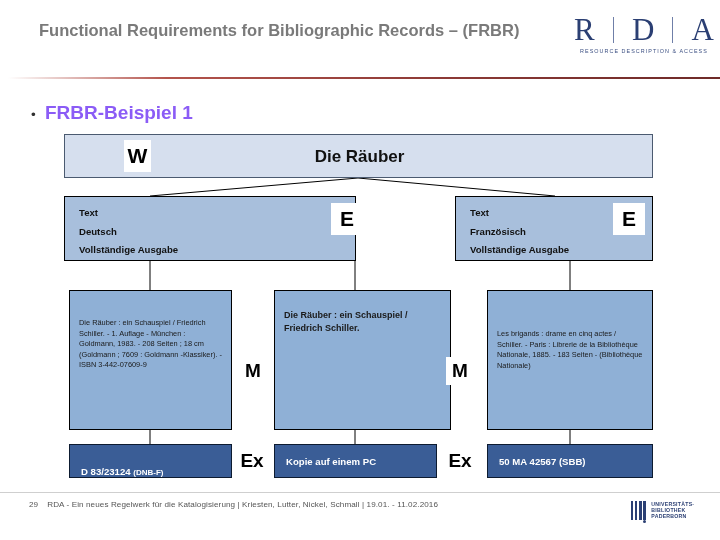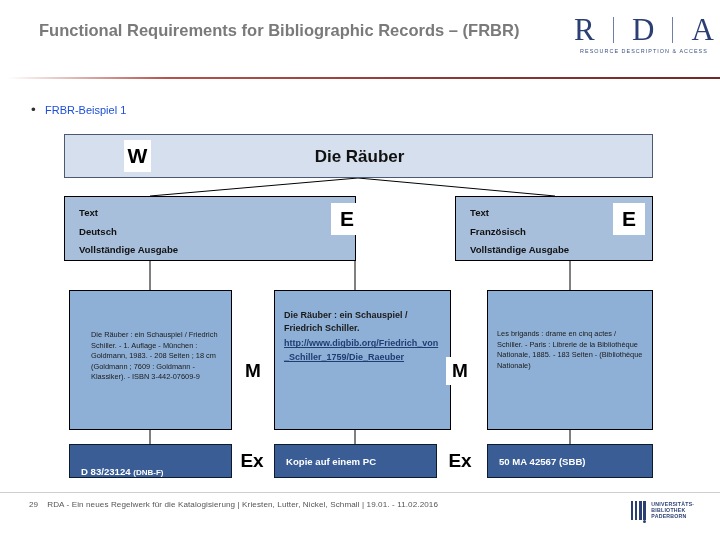--- a/index.html
+++ b/index.html
@@ -44,21 +44,21 @@
     position:absolute;left:0;top:77px;width:720px;height:2px;
     background:linear-gradient(to right,#ffffff 0%,#b4544c 22%,#8d3a36 60%,#6d2a28 100%);
   }
 
   
   #bullet-row{
     position:absolute;left:31px;top:102px;
     font-size:13.5px;color:#303030;
   }
   #bullet-row .dot{display:inline-block;width:14px;color:#303030;}
-  #bullet-row .txt{font-size:11px;color:#1d4ed8;}
+  #bullet-row .txt{font-size:19px;color:#8b5cf6;font-weight:bold;}
 
   
   #diagram{position:absolute;left:0;top:0;width:720px;height:540px;}
   #connectors{position:absolute;left:0;top:0;width:720px;height:540px;}
 
   .node{
     position:absolute;box-sizing:border-box;
     border:1px solid #000000;
   }
   .work-box{
@@ -90,21 +90,21 @@
   .man-box{
     top:290px;background:#8fb0d6;border:1.8px solid #000;
   }
   .man-1{left:69px;width:163px;height:140px;}
   .man-2{left:274px;width:177px;height:140px;}
   .man-3{left:487px;width:166px;height:140px;}
   .man-text{
     position:absolute;left:9px;right:8px;
     font-size:7.4px;color:#1a1a1a;line-height:10.6px;
   }
-  .man-1 .man-text{top:39px;margin-left:12px;}
+  .man-1 .man-text{top:27px;}
   .man-2 .man-text{top:18px;font-size:9px;font-weight:bold;line-height:13.2px;}
   .man-3 .man-text{top:38px;}
   .man-link{
     display:block;margin-top:2px;
     color:#1f3d73;text-decoration:underline;font-weight:bold;
     font-size:9px;line-height:13.2px;word-break:break-all;
   }
   .tag-m-1{left:239px;top:357px;width:28px;height:28px;font-size:19px;}
   .tag-m-2{left:446px;top:357px;width:28px;height:28px;font-size:19px;}
 
@@ -206,21 +206,20 @@
   <div class="tag tag-e-right">E</div>
 
   <div class="node man-box man-1">
     <div class="man-text">Die Räuber : ein Schauspiel / Friedrich Schiller. - 1. Auflage - München : Goldmann, 1983. - 208 Seiten ; 18 cm (Goldmann ; 7609 : Goldmann -Klassiker). - ISBN 3-442-07609-9</div>
   </div>
   <div class="tag tag-m-1">M</div>
 
   <div class="node man-box man-2">
     <div class="man-text">
       <span>Die Räuber : ein Schauspiel / Friedrich Schiller.</span>
-      <a class="man-link" href="#">http://www.digbib.org/Friedrich_von_Schiller_1759/Die_Raeuber</a>
     </div>
   </div>
   <div class="tag tag-m-2">M</div>
 
   <div class="node man-box man-3">
     <div class="man-text">Les brigands : drame en cinq actes / Schiller. - Paris : Librerie de la Bibliothèque Nationale, 1885. - 183 Seiten - (Bibliothèque Nationale)</div>
   </div>
 
   <div class="node item-box item-1">
     <div class="item-label"><span>D 83/23124</span> <span class="sub">(DNB-F)</span></div>

